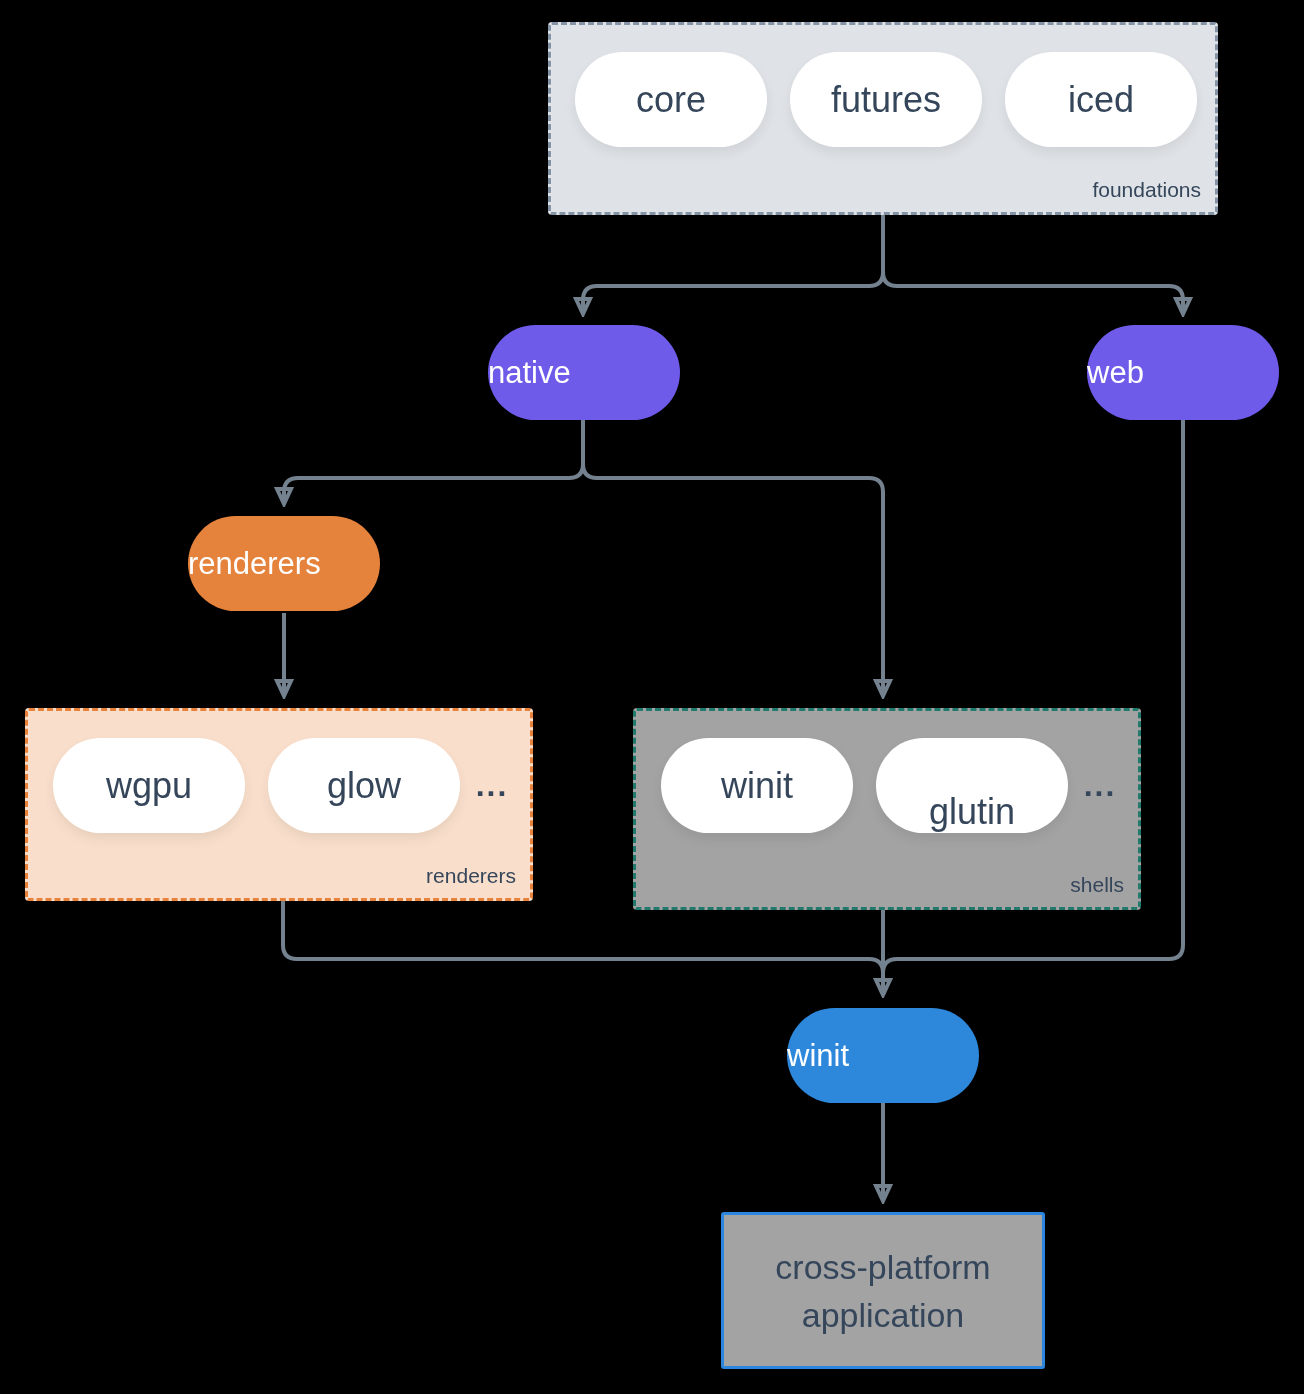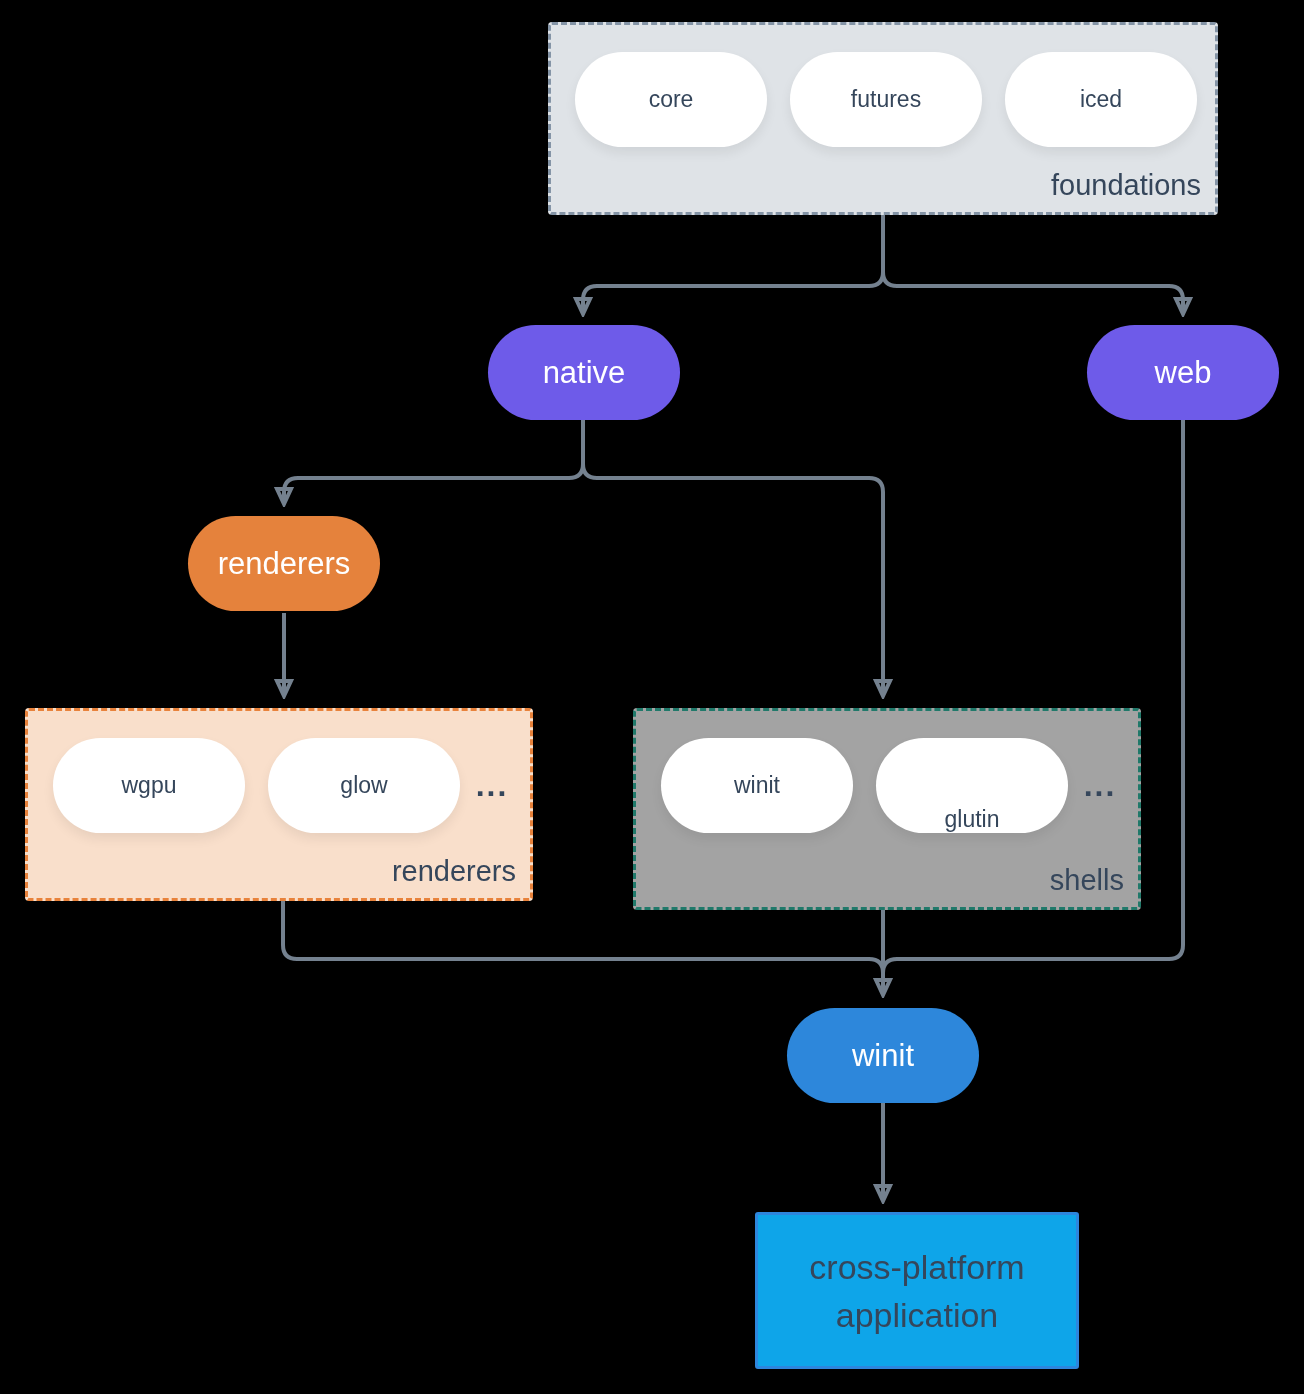--- a/index.html
+++ b/index.html
@@ -20,59 +20,58 @@
     box-sizing:border-box;
   }
   .group.foundations{left:548px;top:22px;width:670px;height:193px;
     background:#dfe3e7;border:3px dashed #8494a6;}
   .group.renderers{left:25px;top:708px;width:508px;height:193px;
     background:#f9dfcb;border:3px dashed #e8823b;}
   .group.shells{left:633px;top:708px;width:508px;height:202px;
     background:#a3a3a3;border:3px dashed #20796a;}
   .group-label{
     position:absolute;right:14px;bottom:10px;
-    font-size:29px;color:#35465b;
+    font-size:21px;color:#35465b;
   }
 
   
   .pill{
     position:absolute;
     width:192px;height:95px;border-radius:48px;
     background:#ffffff;
     display:flex;align-items:center;justify-content:center;
-    font-size:23px;color:#35465b;
+    font-size:36px;color:#35465b;
     box-shadow:0 6px 12px rgba(0,0,0,0.07);
   }
   .dots{
     position:absolute;width:60px;height:95px;
     display:flex;align-items:center;justify-content:center;
     font-size:32px;font-weight:600;color:#35465b;letter-spacing:2px;
   }
 
   
   .node{
     position:absolute;
     width:192px;height:95px;border-radius:48px;
-    display:flex;align-items:center;justify-content:center;
+    display:flex;align-items:center;justify-content:flex-start;
     font-size:31px;color:#ffffff;
   }
   .node.native{left:488px;top:325px;background:#6e5be9;}
   .node.web{left:1087px;top:325px;background:#6e5be9;}
   .node.graphics{left:188px;top:516px;background:#e5823c;}
   .node.iced{left:787px;top:1008px;background:#2d87db;}
 
   
   .appbox{
     position:absolute;left:721px;top:1212px;width:324px;height:157px;
     box-sizing:border-box;
-    background:#0ea5e9;border:3px solid #2d86dd;border-radius:3px;
+    background:#a3a3a3;border:3px solid #2d86dd;border-radius:3px;
     display:flex;align-items:center;justify-content:center;text-align:center;
     font-size:34px;line-height:48px;color:#35465b;
     padding:0 24px;
-    margin-left:34px;
   }
 </style>
 </head>
 <body>
 
 <div class="stage">
 
   <svg class="edges" viewBox="0 0 1304 1394" xmlns="http://www.w3.org/2000/svg">
     <defs>
       <marker id="arrow" markerUnits="userSpaceOnUse" markerWidth="20" markerHeight="20" refX="14" refY="10" orient="auto">

